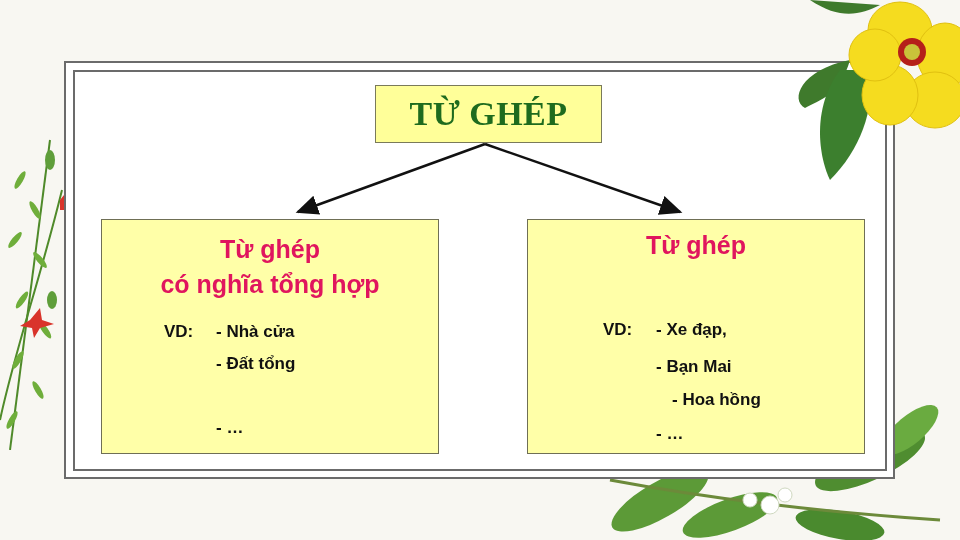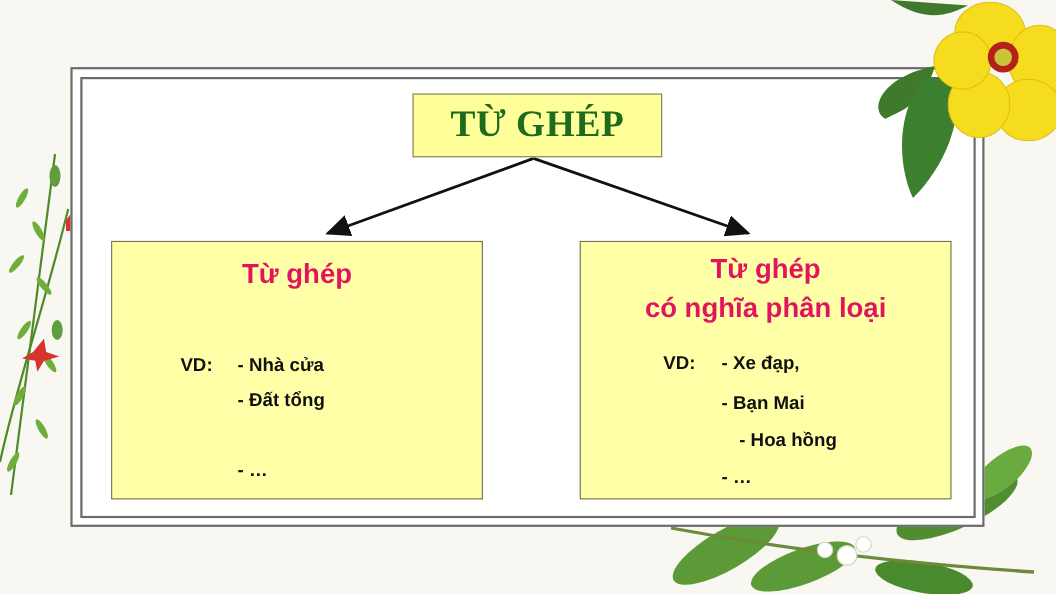--- a/index.html
+++ b/index.html
@@ -115,30 +115,30 @@
   <line x1="485" y1="144" x2="680" y2="212" stroke="#111" stroke-width="2.5" marker-end="url(#ah)"></line>
 </svg>
 
 <div class="root-box">
   <span class="root-title">TỪ GHÉP</span>
 </div>
 
 <div class="child-box child-left">
   <div class="child-title">
     <div>Từ ghép</div>
+    <div>có nghĩa tổng hợp</div>
   </div>
   <span class="ex-label" style="left:62px;top:102px;">VD:</span>
   <span class="ex-item" style="left:114px;top:102px;">- Nhà cửa</span>
   <span class="ex-item" style="left:114px;top:134px;">- Đất tổng</span>
   <span class="ex-item" style="left:114px;top:198px;">- …</span>
 </div>
 
 <div class="child-box child-right">
   <div class="child-title">
     <div>Từ ghép</div>
-    <div>có nghĩa phân loại</div>
   </div>
   <span class="ex-label" style="left:75px;top:100px;">VD:</span>
   <span class="ex-item" style="left:128px;top:100px;">- Xe đạp,</span>
   <span class="ex-item" style="left:128px;top:137px;">- Bạn Mai</span>
   <span class="ex-item" style="left:128px;top:170px;margin-left:16px;">- Hoa hồng</span>
   <span class="ex-item" style="left:128px;top:204px;">- …</span>
 </div>
 
 </body></html>

